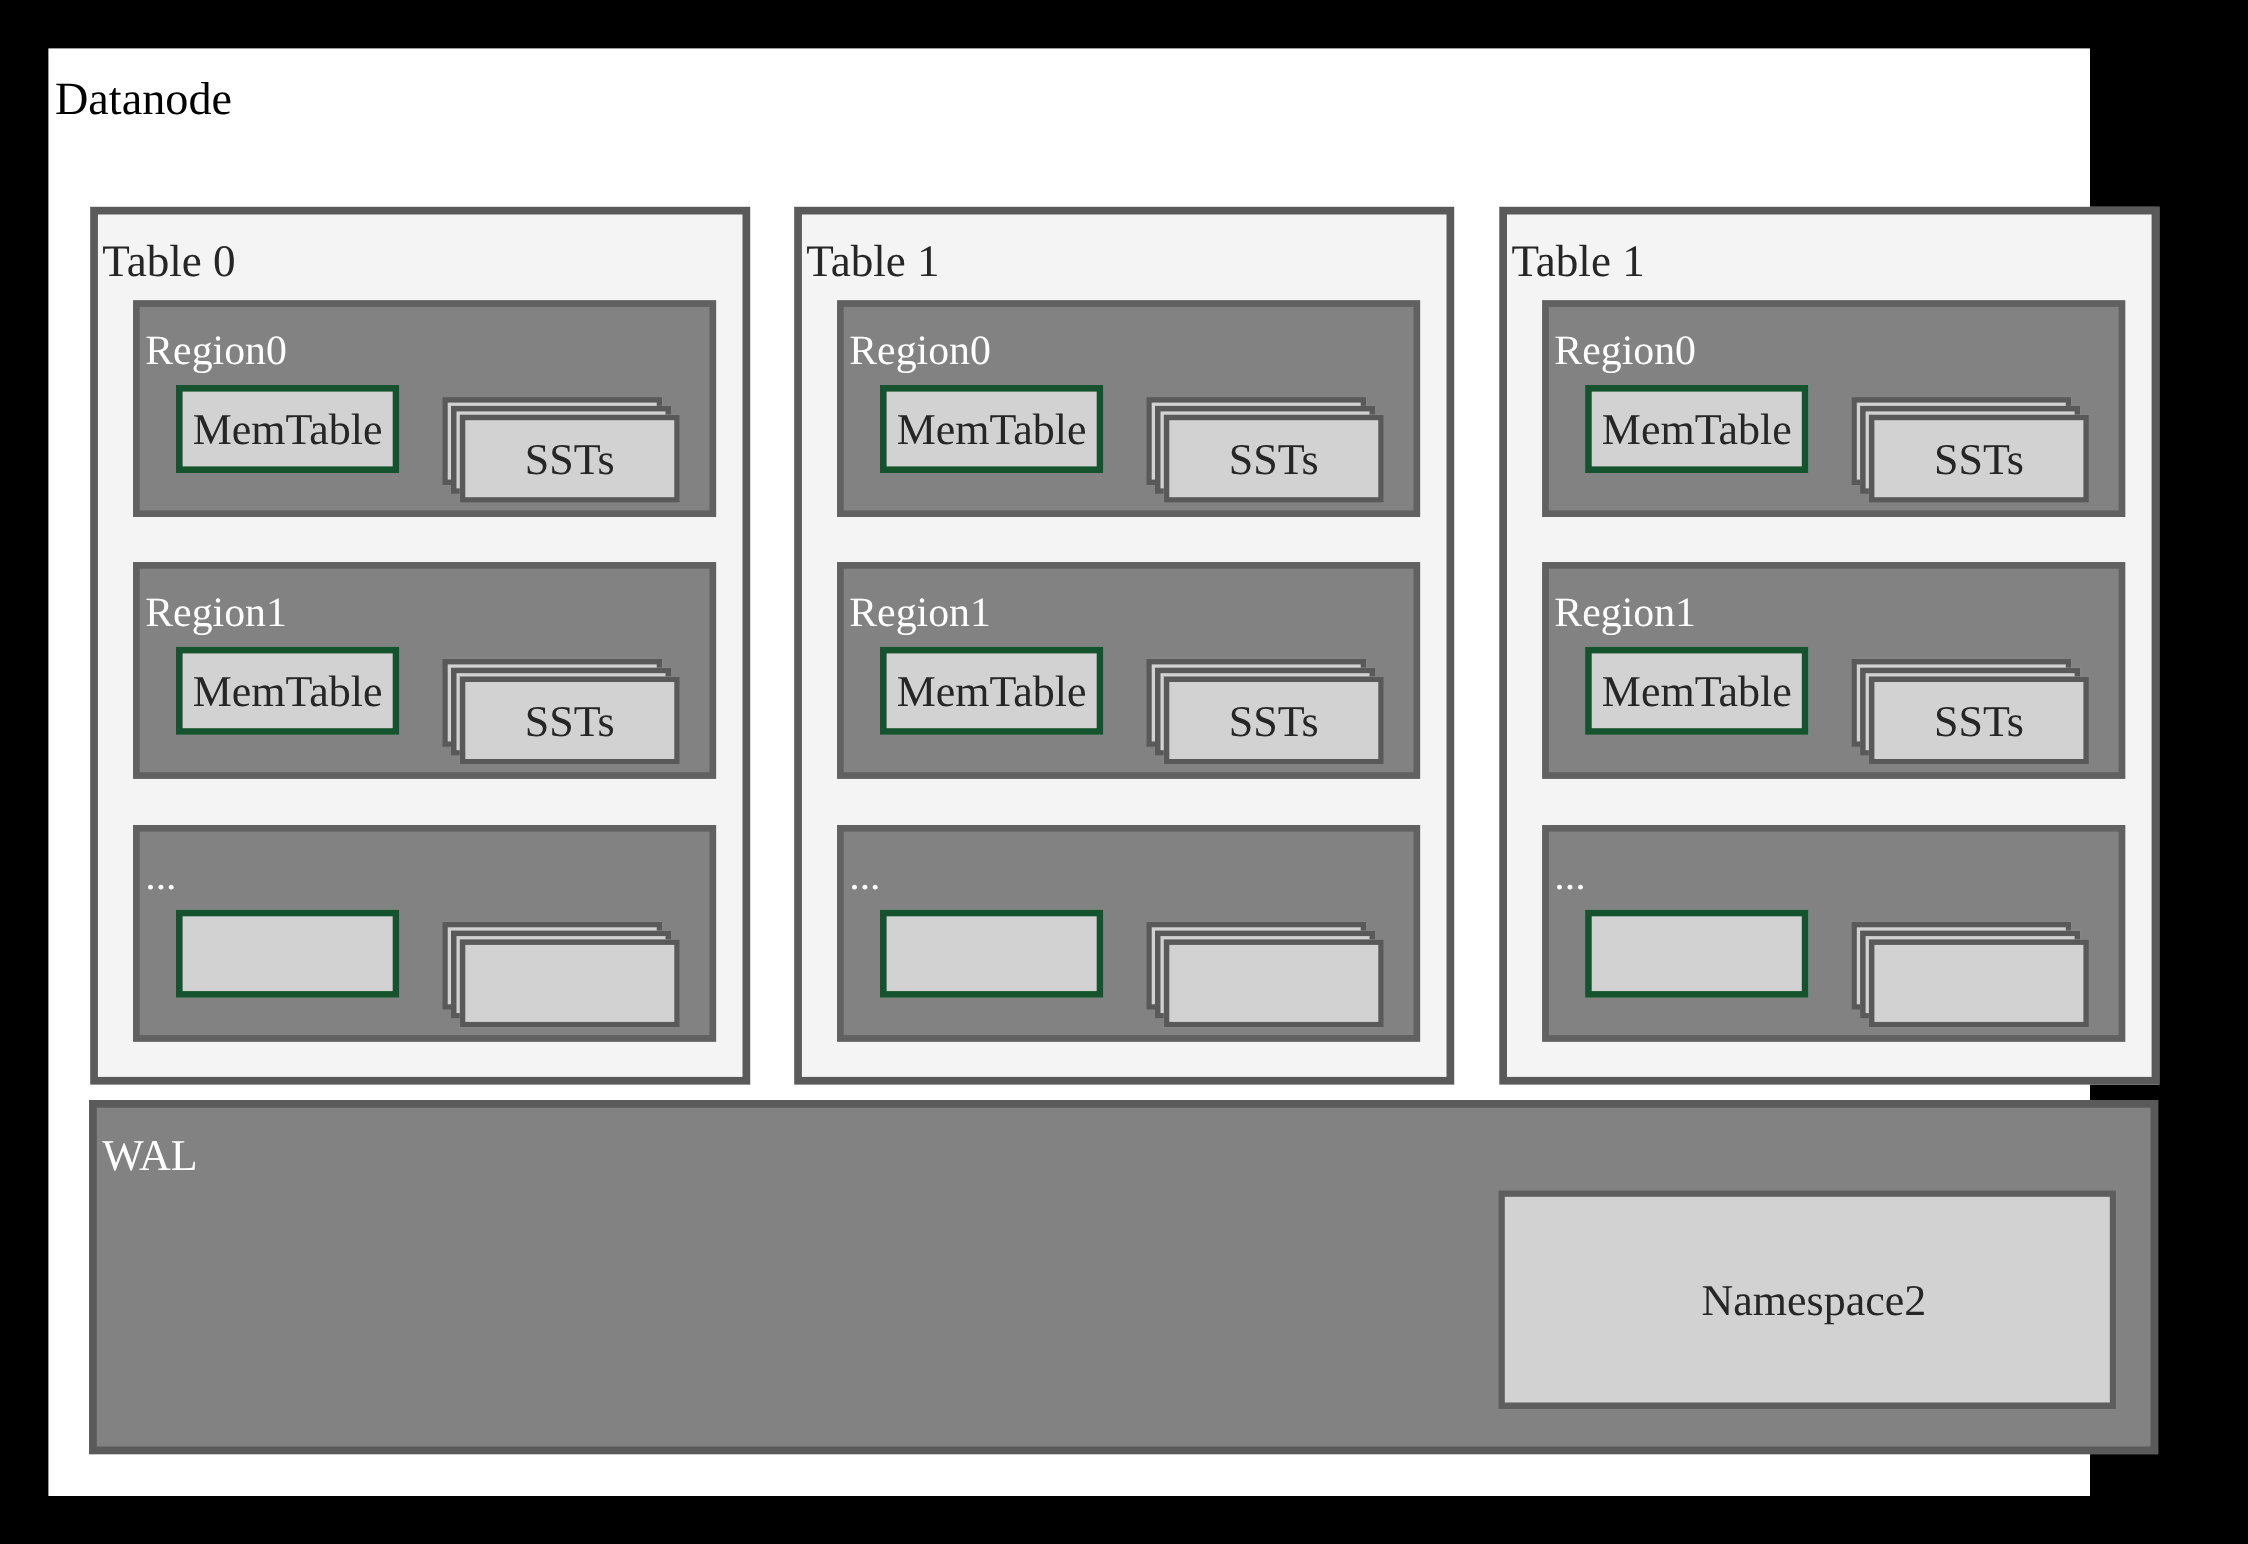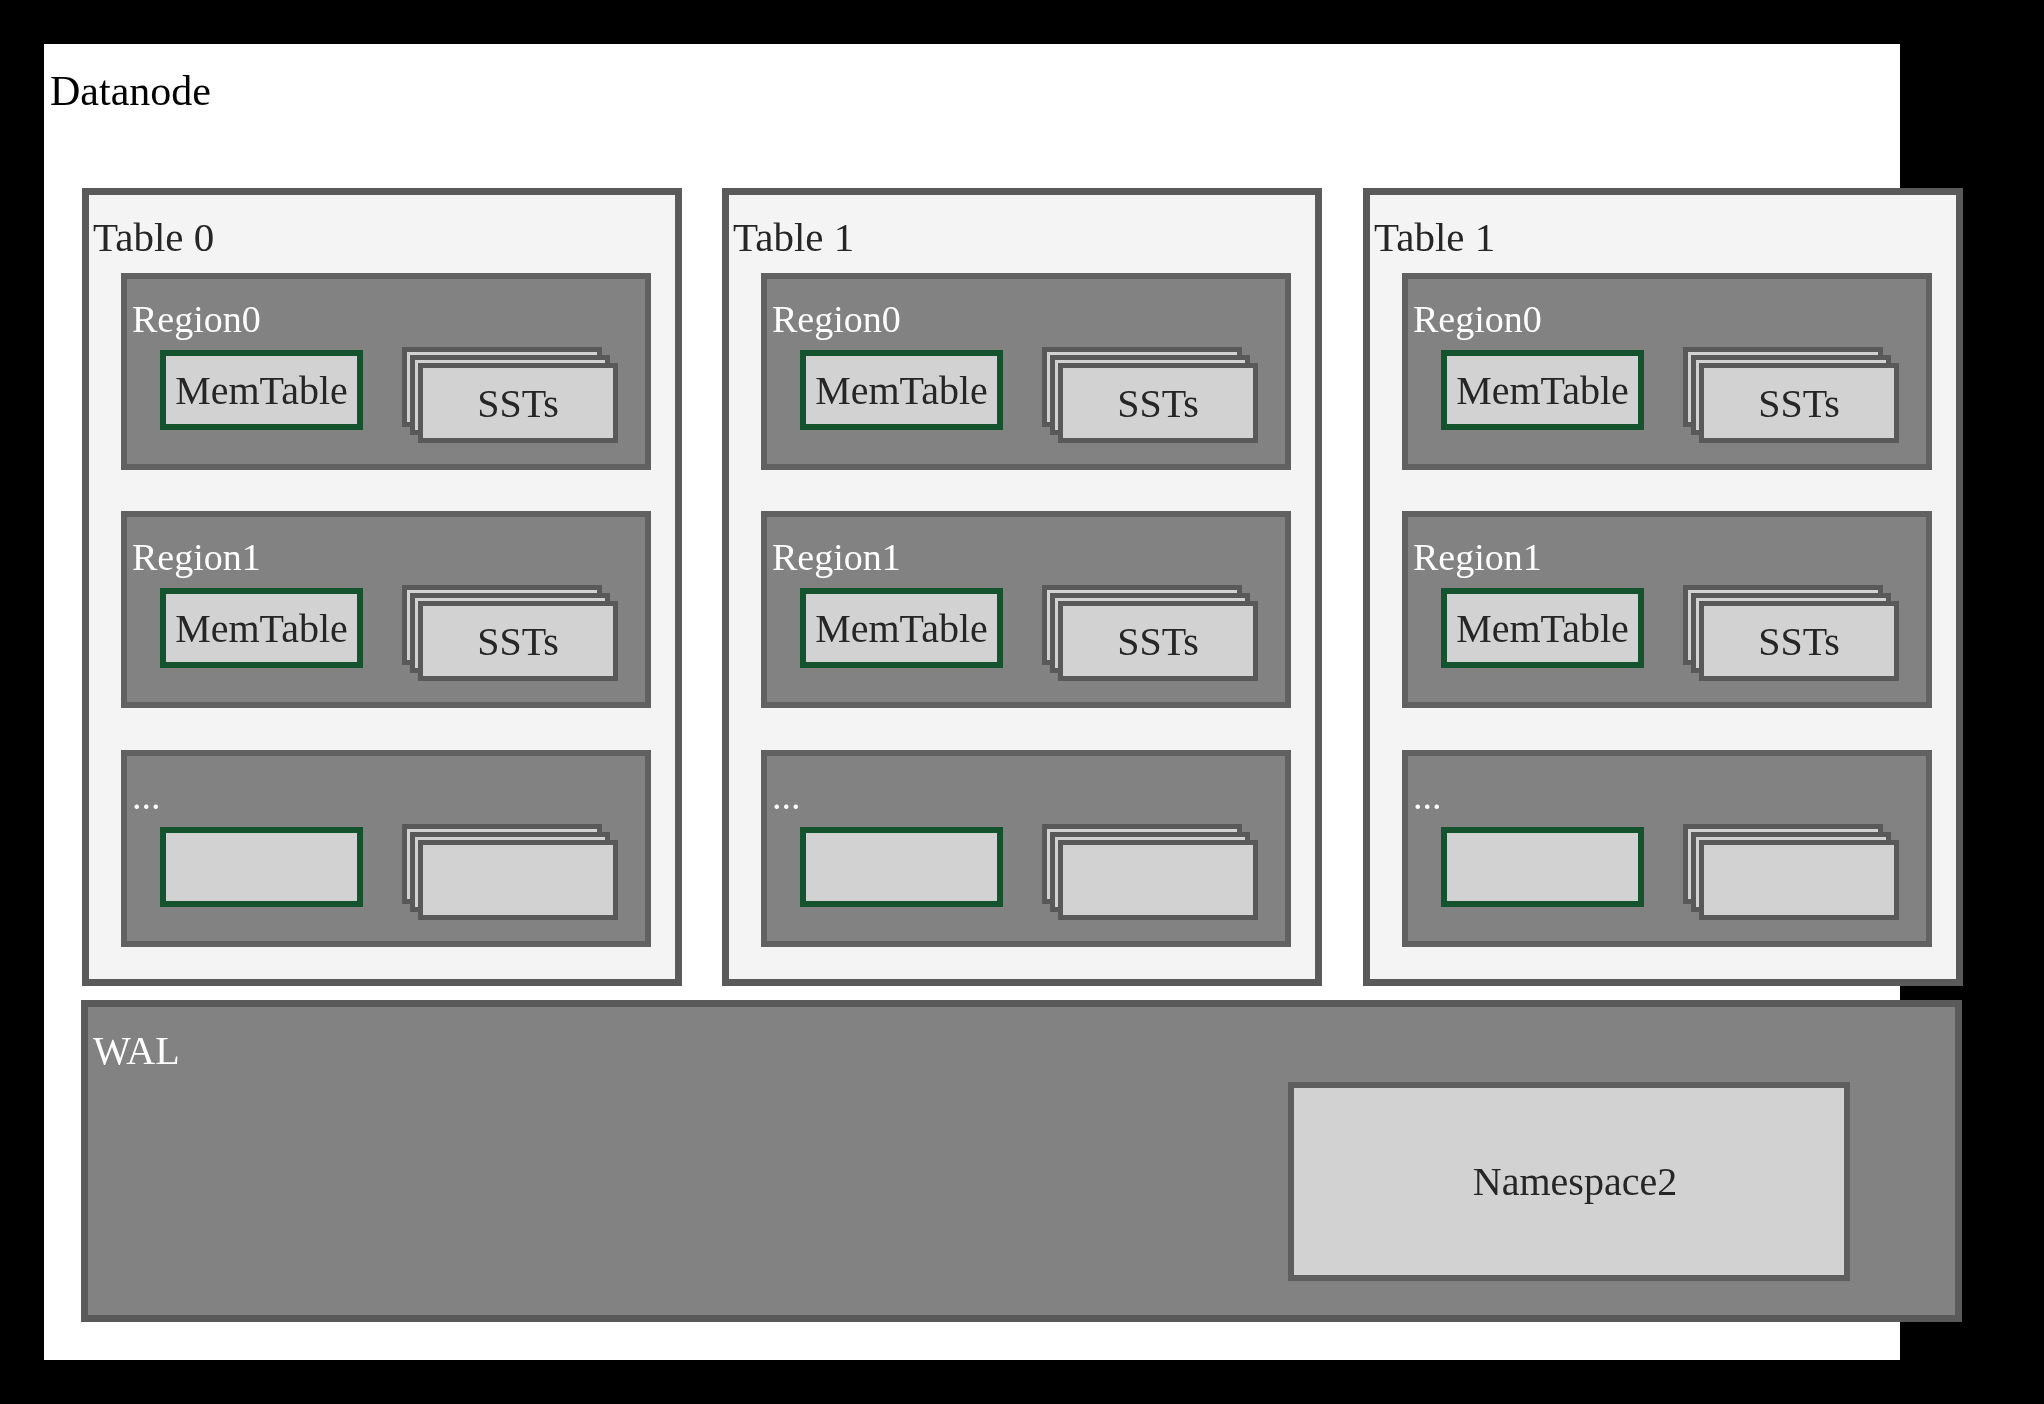--- a/index.html
+++ b/index.html
@@ -80,21 +80,21 @@
     display: flex;
     align-items: center;
     justify-content: center;
     font-size: 40px;
     color: #262626;
     white-space: nowrap;
   }
 
   .ssts-stack {
     position: absolute;
-    left: 275px; top: 68px;
+    left: 275px; top: 82px;
     width: 216px; height: 96px;
   }
   .ssts-layer {
     position: absolute;
     width: 200px; height: 80px;
     background: #d2d2d2;
     border: 5px solid #595959;
   }
   .ssts-layer.back  { left: 0;    top: 0; }
   .ssts-layer.mid   { left: 8px;  top: 8px; }
@@ -132,21 +132,21 @@
     border: 6px solid #5e5e5e;
     display: flex;
     align-items: center;
     justify-content: center;
     font-size: 40px;
     color: #262626;
     white-space: nowrap;
   }
   .ns-box.n0 { left: 32px; }
   .ns-box.n1 { left: 654px; }
-  .ns-box.n2 { left: 1200px; padding-left: 12px; }
+  .ns-box.n2 { left: 1274px; padding-left: 12px; }
 </style>
 </head>
 <body>
 
 <div class="page">
   <div class="canvas">
 
     <div class="diagram-title">Datanode</div>
 
     <div class="table-box t0">

